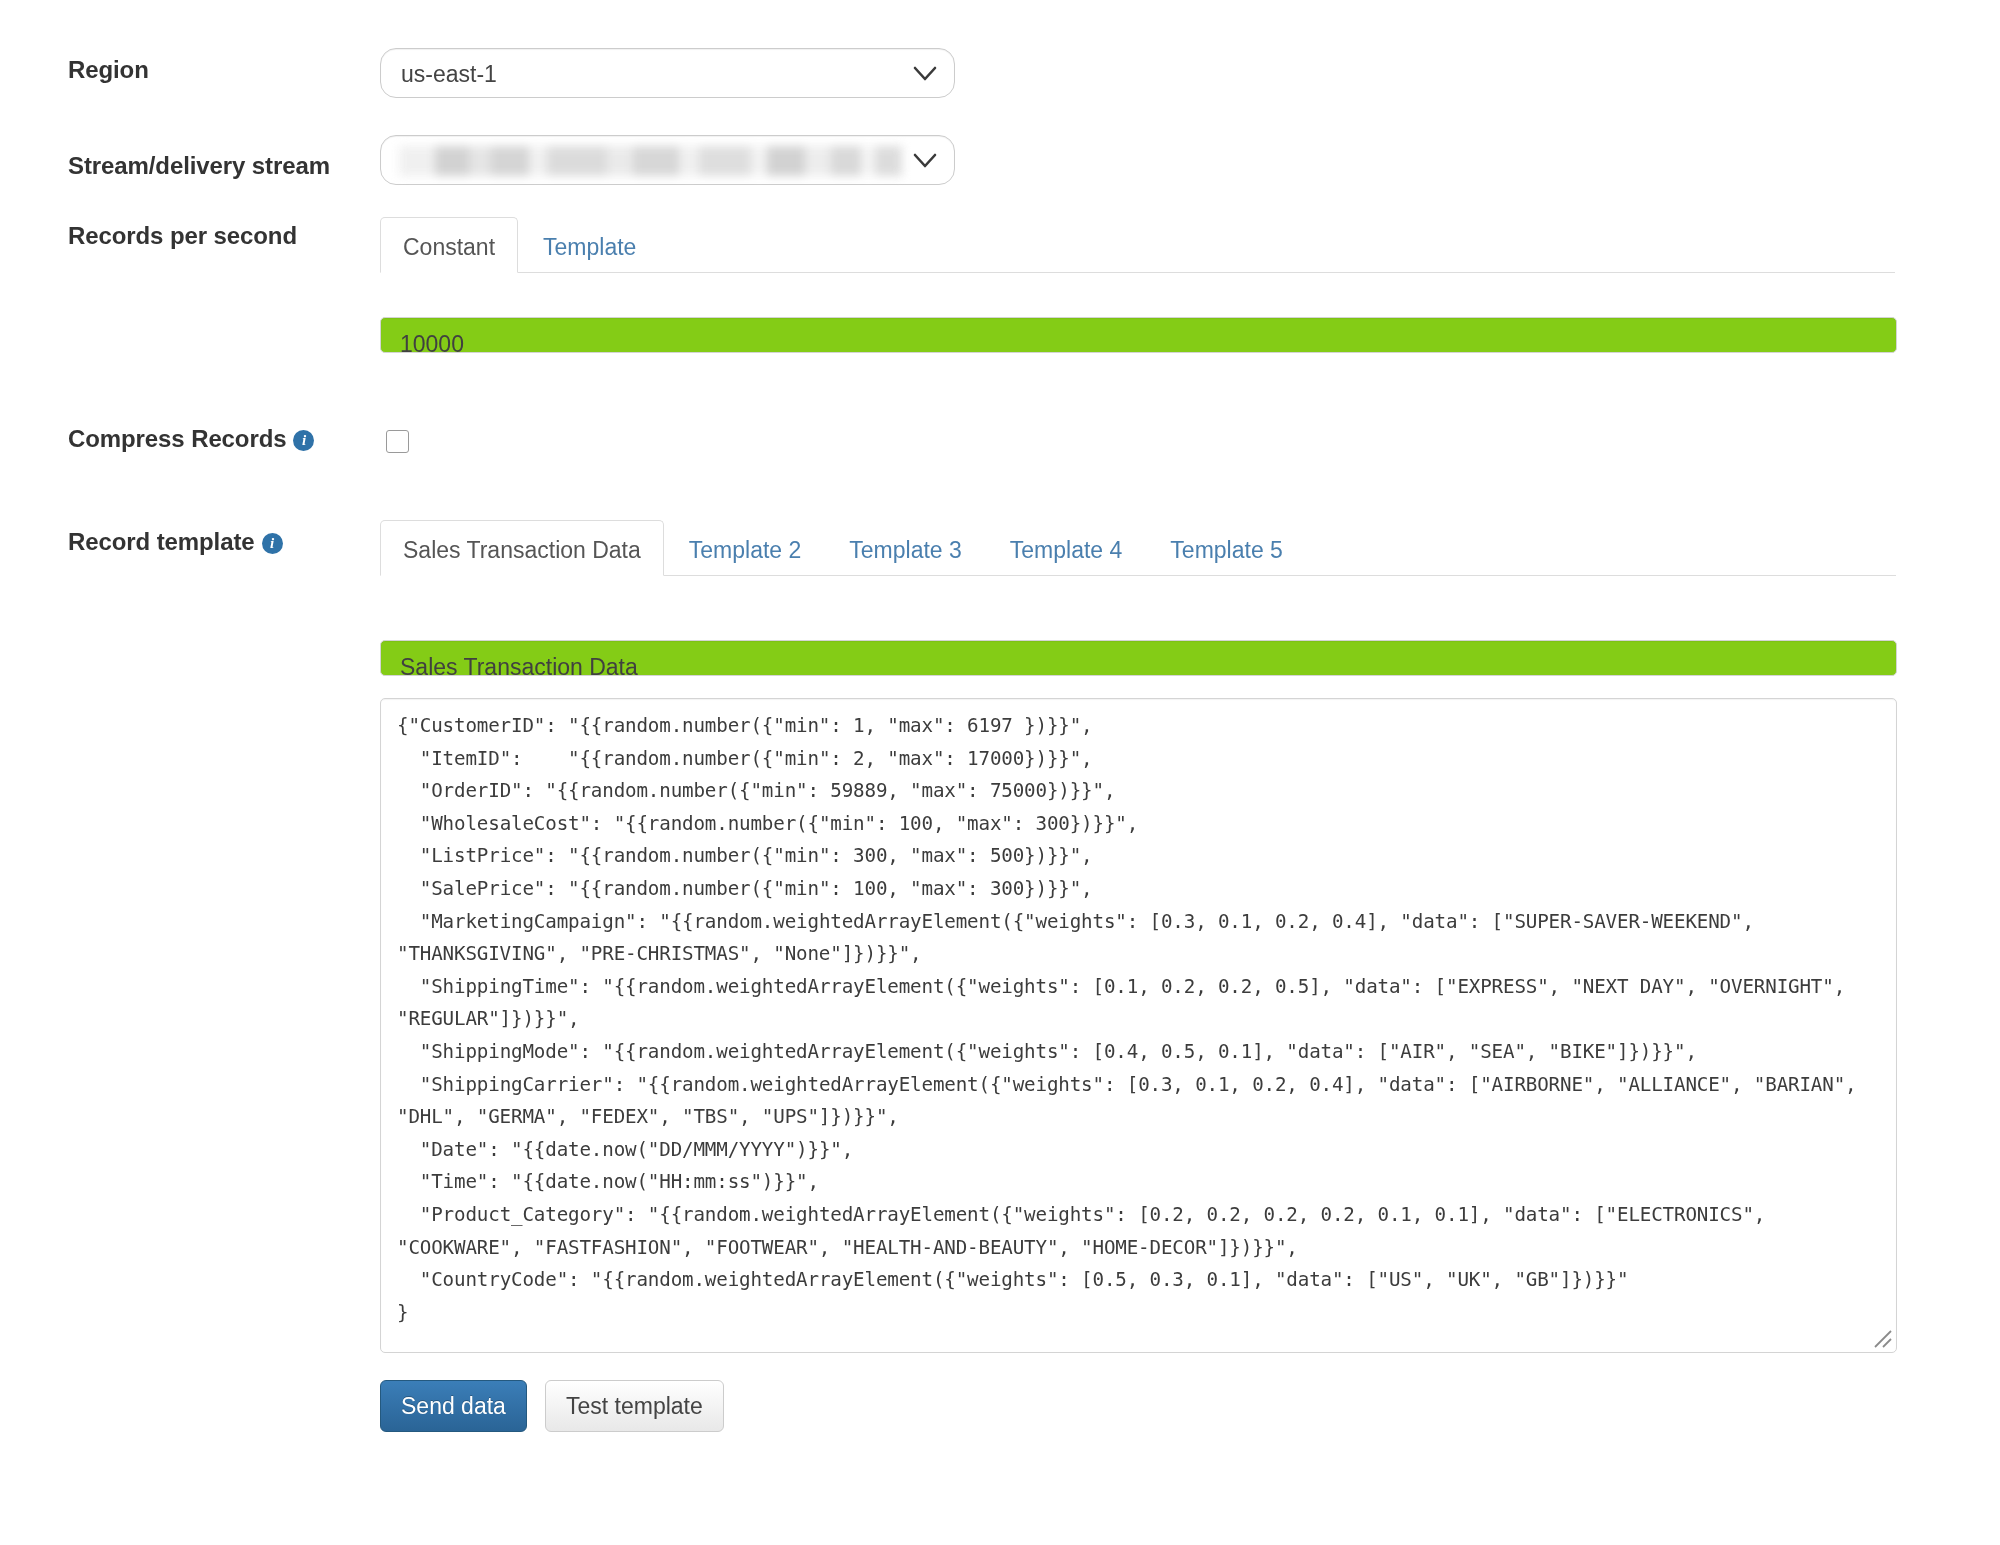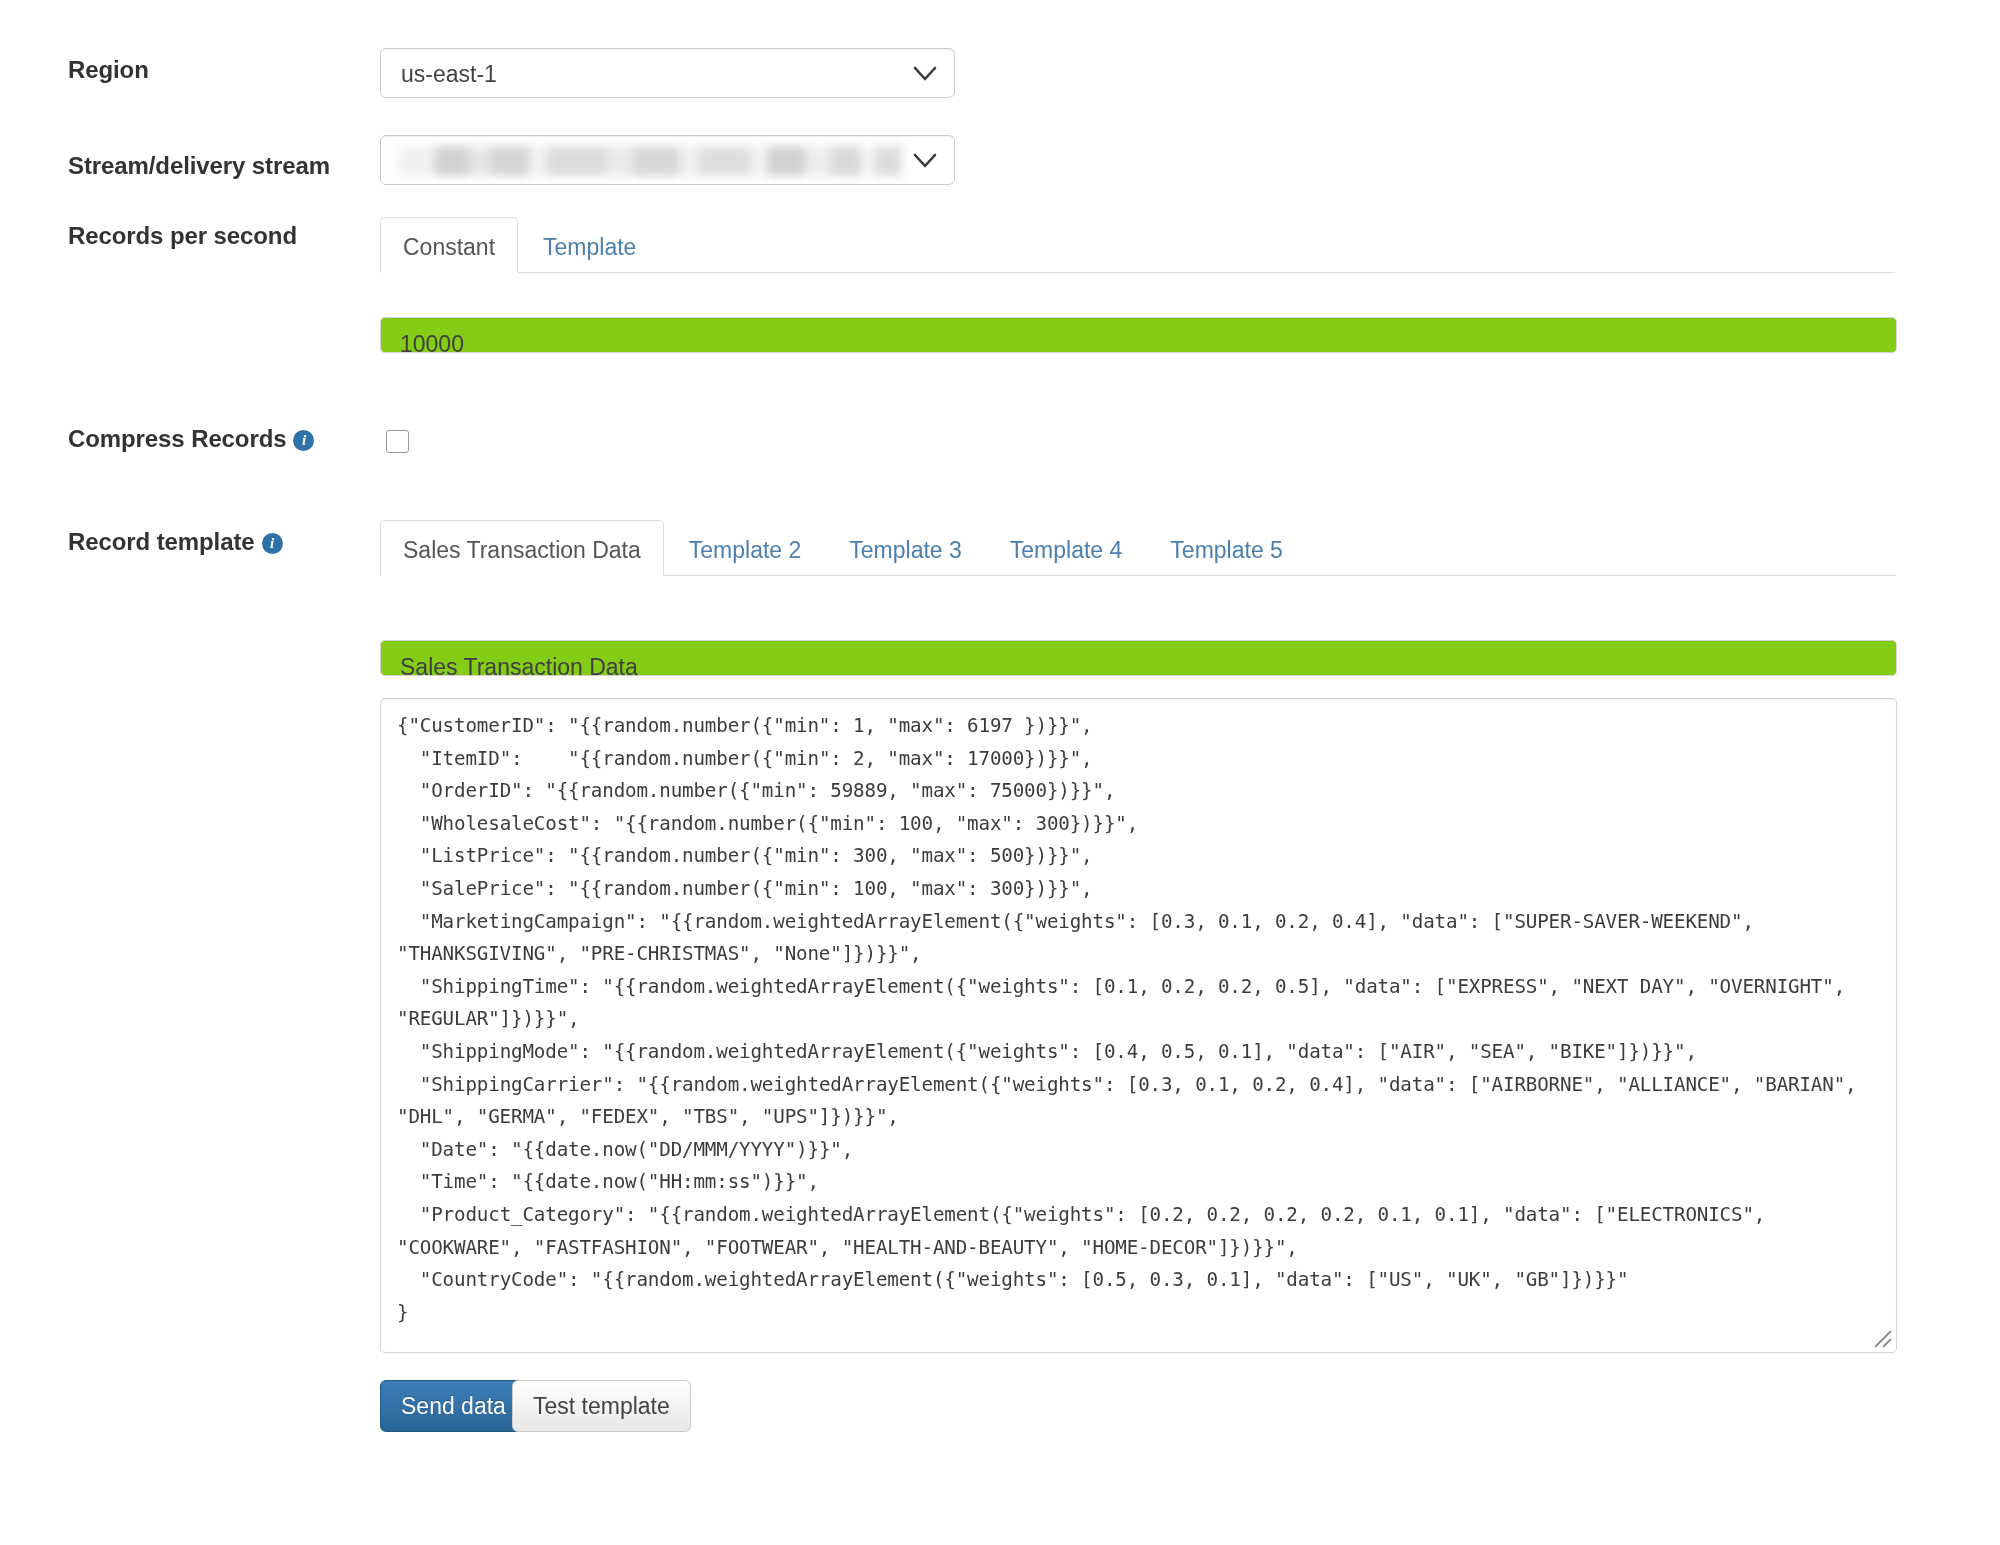--- a/index.html
+++ b/index.html
@@ -58,21 +58,21 @@
     margin-left: 7px;
   }
 
   
   .select-box {
     position: absolute;
     box-sizing: border-box;
     height: 50px;
     background: #ffffff;
     border: 1px solid #cccccc;
-    border-radius: 6px;
+    border-radius: 16px;
     box-shadow: inset 0 1px 1px rgba(0,0,0,.06);
   }
   .select-value {
     position: absolute;
     left: 20px;
     top: 12px;
     font-size: 23px;
     color: #444444;
     line-height: 26px;
     white-space: nowrap;
@@ -343,16 +343,16 @@
         <svg width="22" height="22" viewBox="0 0 22 22">
           <path d="M20 4 L4 20" stroke="#8a8a8a" stroke-width="1.8" fill="none"></path>
           <path d="M20 12 L12 20" stroke="#8a8a8a" stroke-width="1.8" fill="none"></path>
         </svg>
       </span>
     </div>
   </div>
 
   <div class="form-row" style="top:1380px;">
     <button class="btn btn-primary" style="left:380px; top:0;">Send data</button>
-    <button class="btn btn-default" style="left:512px; top:0;">Test template</button>
+    <button class="btn btn-default" style="left:545px; top:0;">Test template</button>
   </div>
 
 </div>
 
 </body></html>

